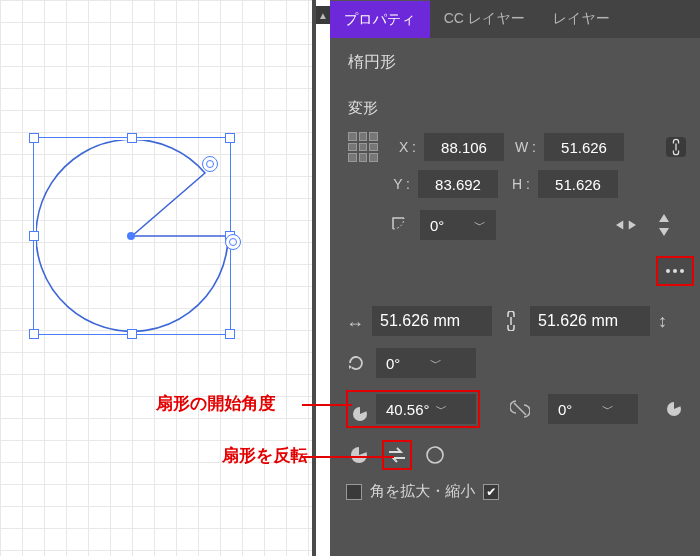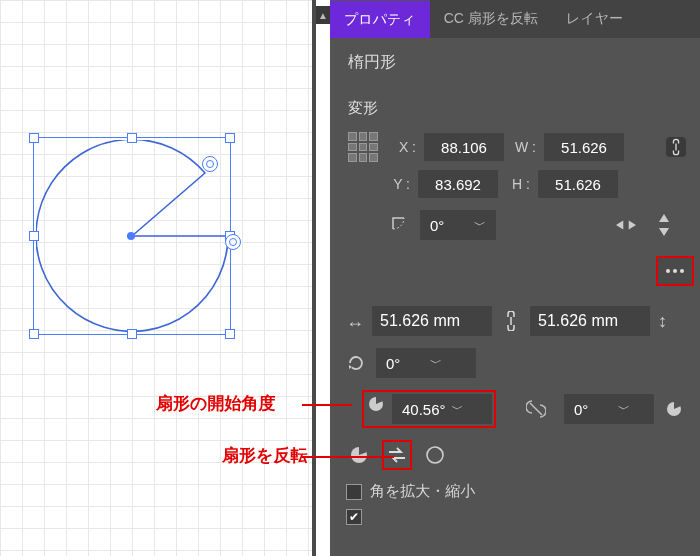--- a/index.html
+++ b/index.html
@@ -42,25 +42,25 @@
   .flip-icons { margin-left:auto; display:flex; gap:18px; padding-right:12px; }
   .more-btn { position:absolute; right:6px; top:256px; width:38px; height:30px; background:#4a4a4a; display:flex; align-items:center; justify-content:center; gap:3px; border:2.5px solid #e30000; }
   .more-btn span { width:4px; height:4px; background:#ddd; border-radius:50%; }
 
   .lower { position:absolute; left:0; right:0; top:296px; bottom:0; background:#535353; padding:10px 16px; }
   .dim-row { display:flex; align-items:center; gap:8px; margin-bottom:12px; }
   .dim-input { flex:0 0 120px; height:30px; background:#424242; color:#fff; display:flex; align-items:center; padding:0 8px; font-size:16px; }
   .link-icon { width:22px; }
   .rot-row, .pie-row { display:flex; align-items:center; gap:10px; margin-bottom:12px; }
   .rot-row .dropdown, .pie-row .dropdown { height:30px; }
-  .pie-start-box { border:2.5px solid #e30000; padding:2px; display:flex; align-items:flex-start; gap:6px;margin-left:16px; }
+  .pie-start-box { border:2.5px solid #e30000; padding:2px; display:flex; align-items:flex-end; gap:6px; }
   .pie-icons-row { display:flex; align-items:center; gap:10px; margin-bottom:12px; }
   .pie-icon { width:26px; height:26px; display:flex; align-items:center; justify-content:center; color:#ccc; }
   .invert-box { border:2.5px solid #e30000; padding:0px; }
-  .checks { display:flex; flex-direction:column; gap:8px; margin-top:4px; }
+  .checks { display:flex; flex-direction:row; gap:8px; margin-top:4px; }
   .check { display:flex; align-items:center; gap:8px; color:#d8d8d8; font-size:15px; }
   .cb { width:16px; height:16px; border:1px solid #999; background:#3a3a3a; display:flex; align-items:center; justify-content:center; font-size:12px; color:#fff; }
   .cb.checked::after { content:"✔"; }
 
   .annot { position:absolute; color:#e30000; font-size:17px; font-weight:600;margin-left:22px; }
   .annot-line { position:absolute; height:2px; background:#e30000; }
   .a1 { left:134px; top:392px; } .l1 { left:302px; top:404px; width:50px; }
   .a2 { left:200px; top:444px; } .l2 { left:302px; top:456px; width:92px; }
   .h-arrow, .v-arrow { color:#ccc; font-size:18px; }
 </style>
@@ -85,21 +85,21 @@
   </div>
   <div class="pie-handle ph1"></div>
   <div class="pie-handle ph2"></div>
 </div>
 <div class="ruler-guide"></div>
 <div class="scroll-arrow">▲</div>
 
 <div class="panel">
   <div class="tabs tabs-bg">
     <div class="tab active">プロパティ</div>
-    <div class="tab">CC 扇形を反転</div>
+    <div class="tab">CC レイヤー</div>
     <div class="tab">レイヤー</div>
   </div>
   <div class="shape-name">楕円形</div>
   <div class="section-title">変形</div>
 
   <div class="transform-row">
     <div class="ref-point">
       <span></span>
         <span></span>
         <span></span>

